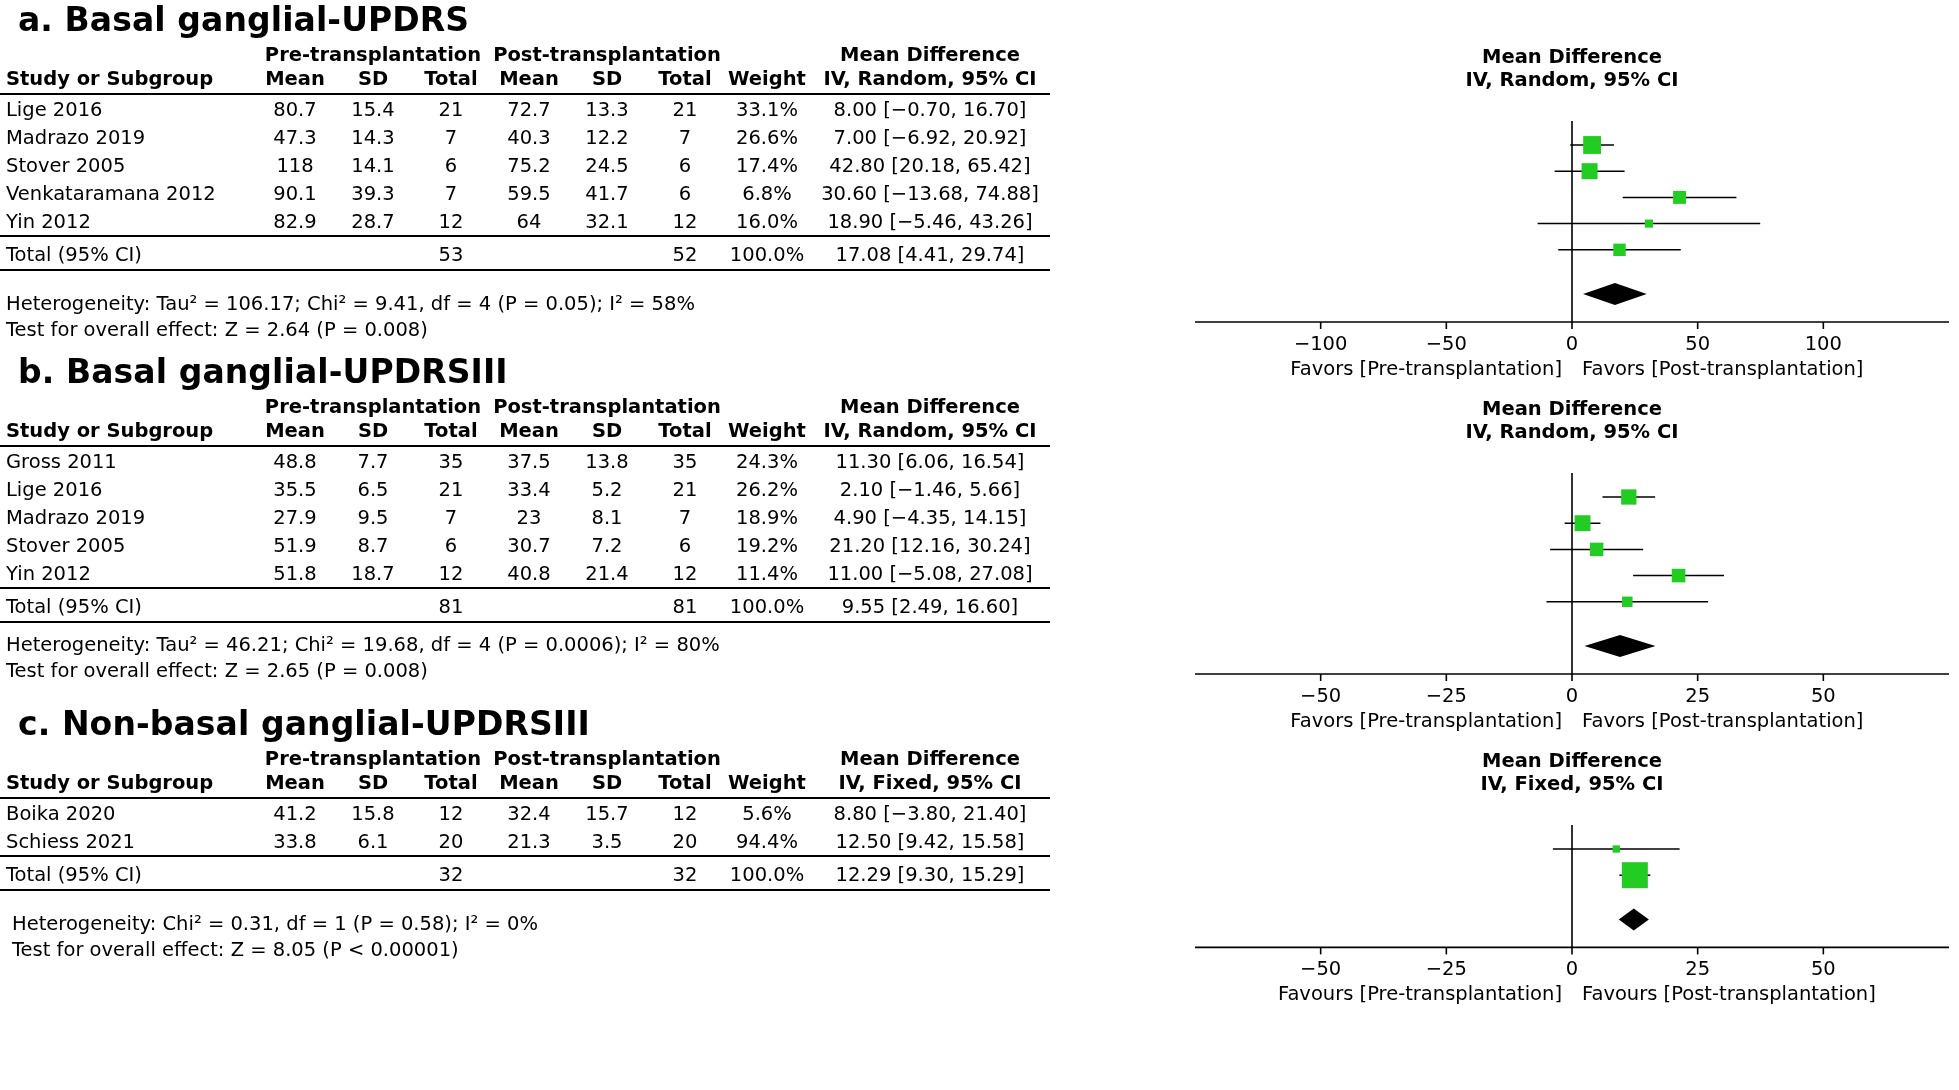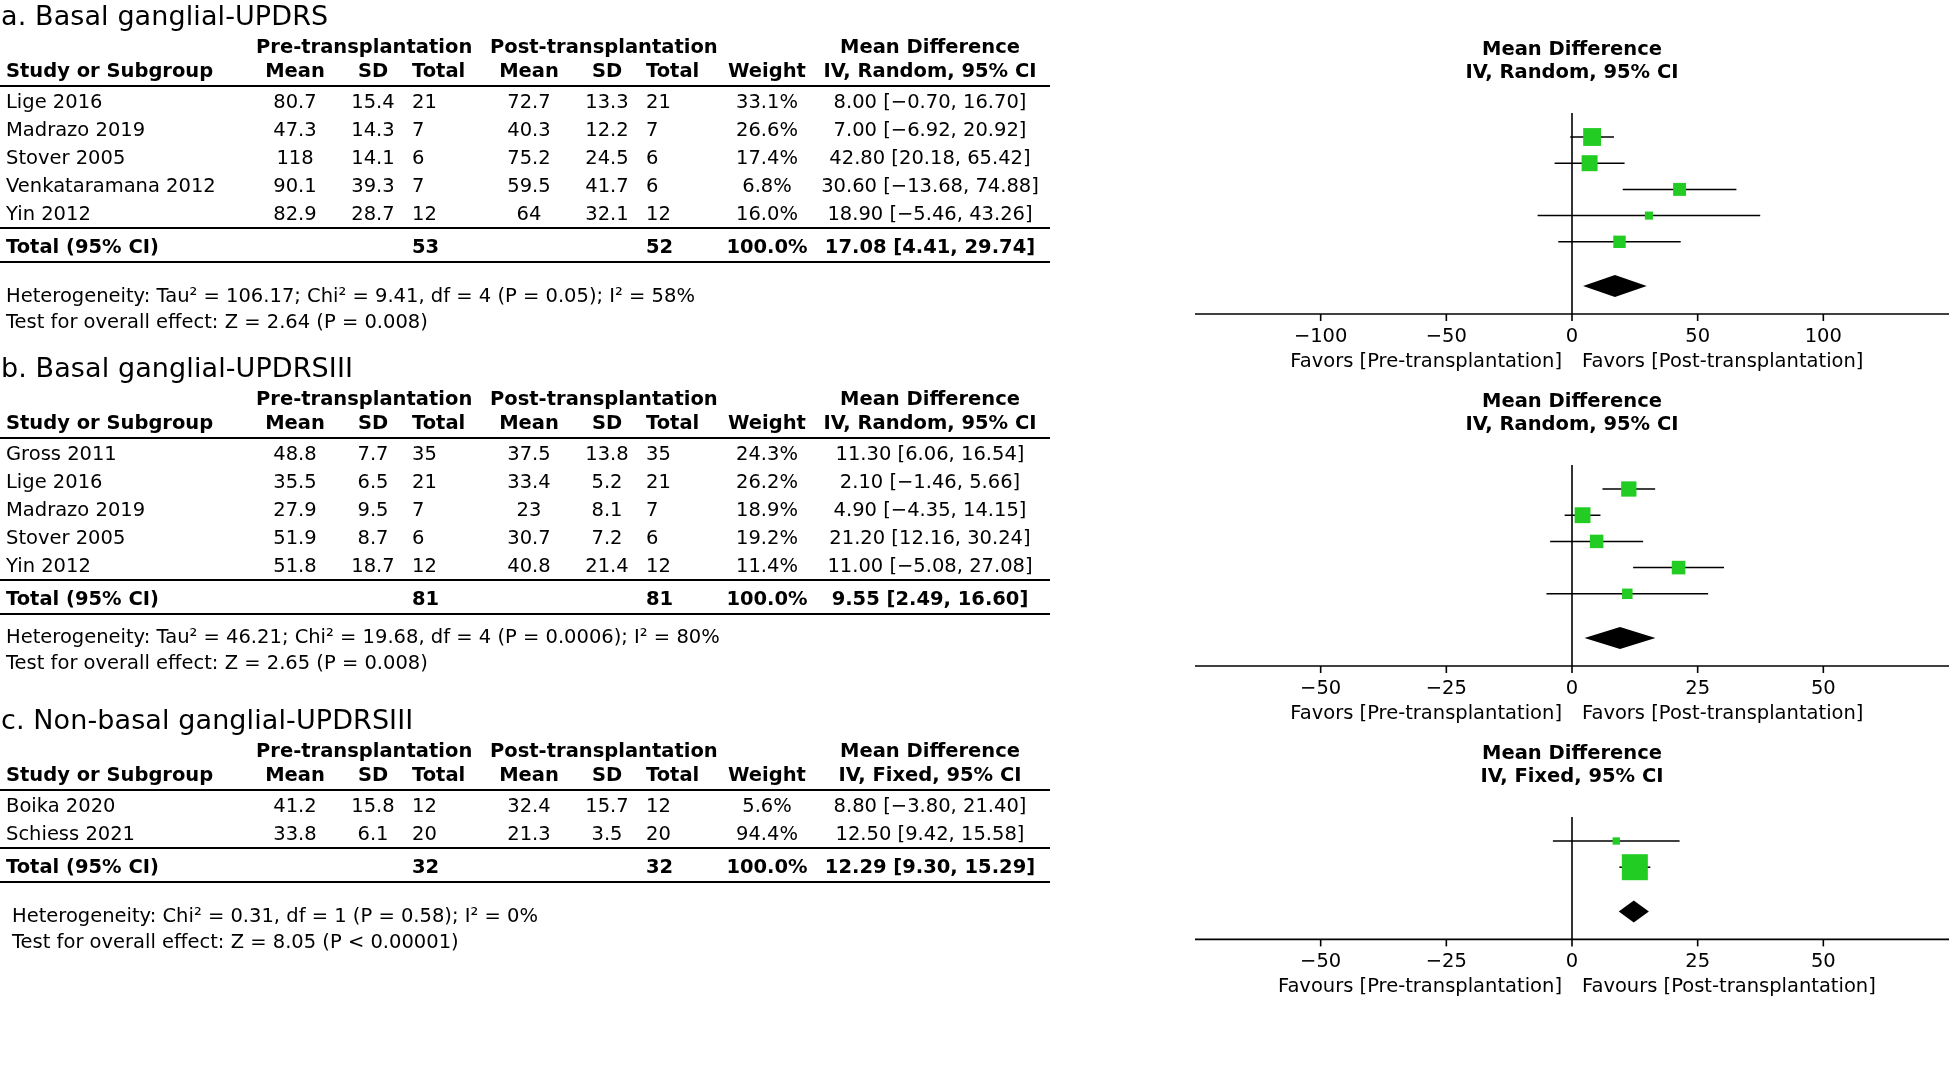--- a/index.html
+++ b/index.html
@@ -17,63 +17,64 @@
   .page {
     position: relative;
     width: 1959px;
     height: 1090px;
   }
   .panel {
     position: relative;
     width: 1959px;
   }
   .panel-title {
-    font-size: 27px;
-    font-weight: 400;
-    padding-left: 1px;
+    font-size: 33px;
+    font-weight: 700;
+    padding-left: 18px;
     letter-spacing: 0.1px;
   }
   .panel-body {
     position: relative;
   }
   
   table.forest {
     border-collapse: collapse;
     font-size: 19.5px;
     font-weight: bold;
     table-layout: fixed;
   }
   table.forest td, table.forest th {
     padding: 0;
     white-space: nowrap;
     vertical-align: bottom;
   }
   .col-study  { width: 250px; text-align: left;  padding-left: 6px !important; }
   .col-num    { width: 78px;  text-align: center; }
-  .col-total  { width: 78px;  text-align: left; }
+  .col-total  { width: 78px;  text-align: center; }
   .col-weight { width: 86px;  text-align: center; }
   .col-ci     { width: 240px; text-align: center; }
 
   .grp-head {
+    text-align: center;
     font-weight: bold;
     font-size: 19.5px;
     padding-bottom: 1px !important;
   }
   .sub-head td {
     font-weight: bold;
     padding-bottom: 3px !important;
   }
   .row-data td {
     font-weight: normal;
     font-size: 19.5px;
     padding-top: 2.5px !important;
     padding-bottom: 2.5px !important;
   }
   .row-total td {
-    font-weight: bold;
+    font-weight: normal;
     padding-top: 6px !important;
     padding-bottom: 3px !important;
   }
   .rule-top    { border-top: 2px solid #000; }
   .hrule {
     border-bottom: 2px solid #000;
   }
   .stats {
     font-size: 19.5px;
     font-weight: normal;

